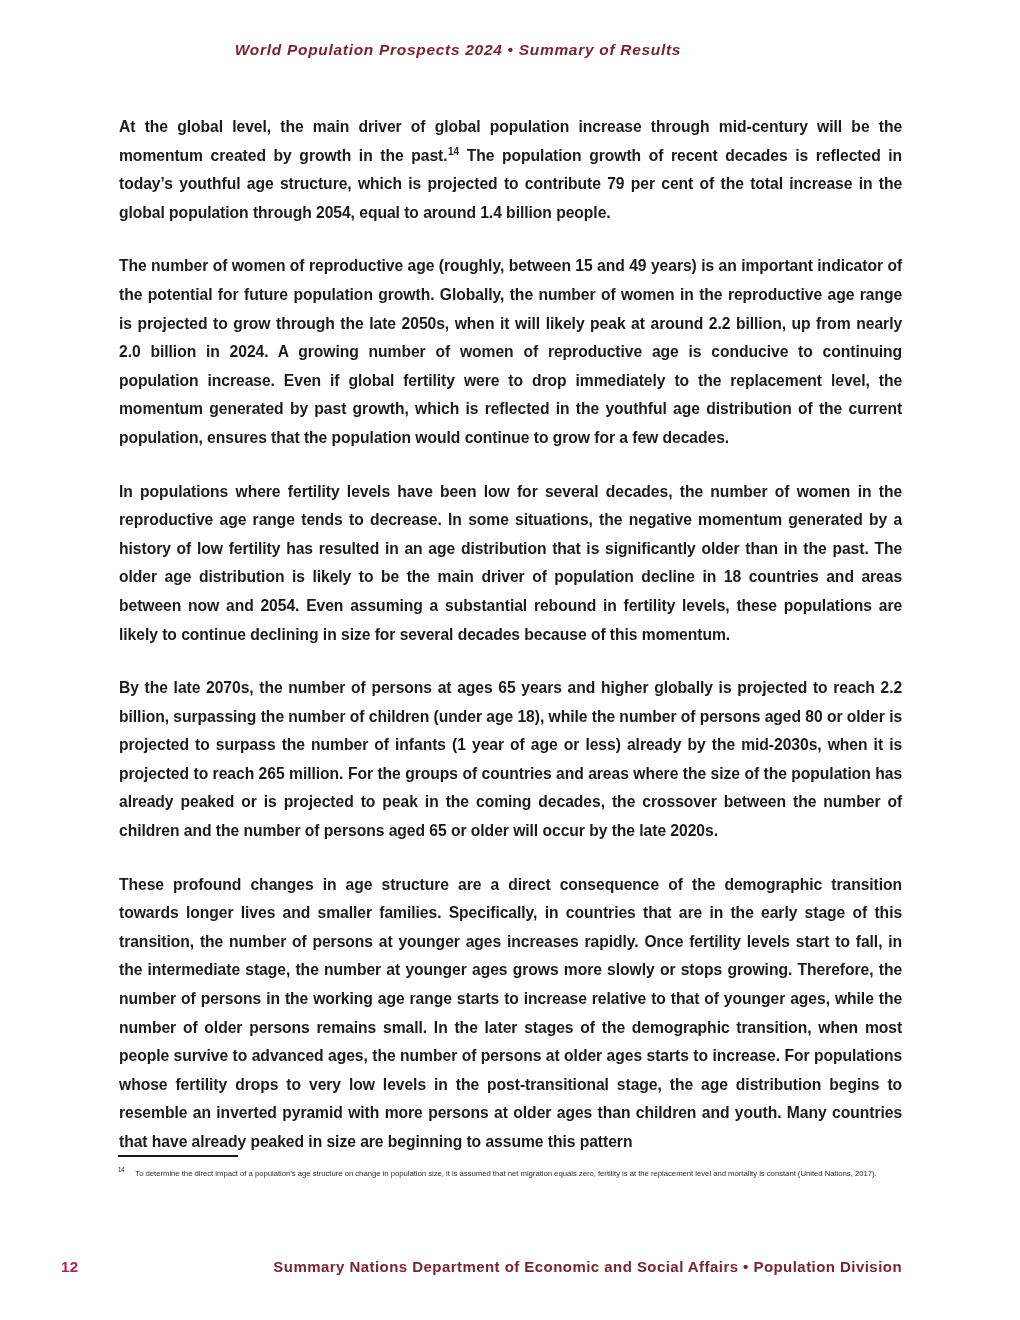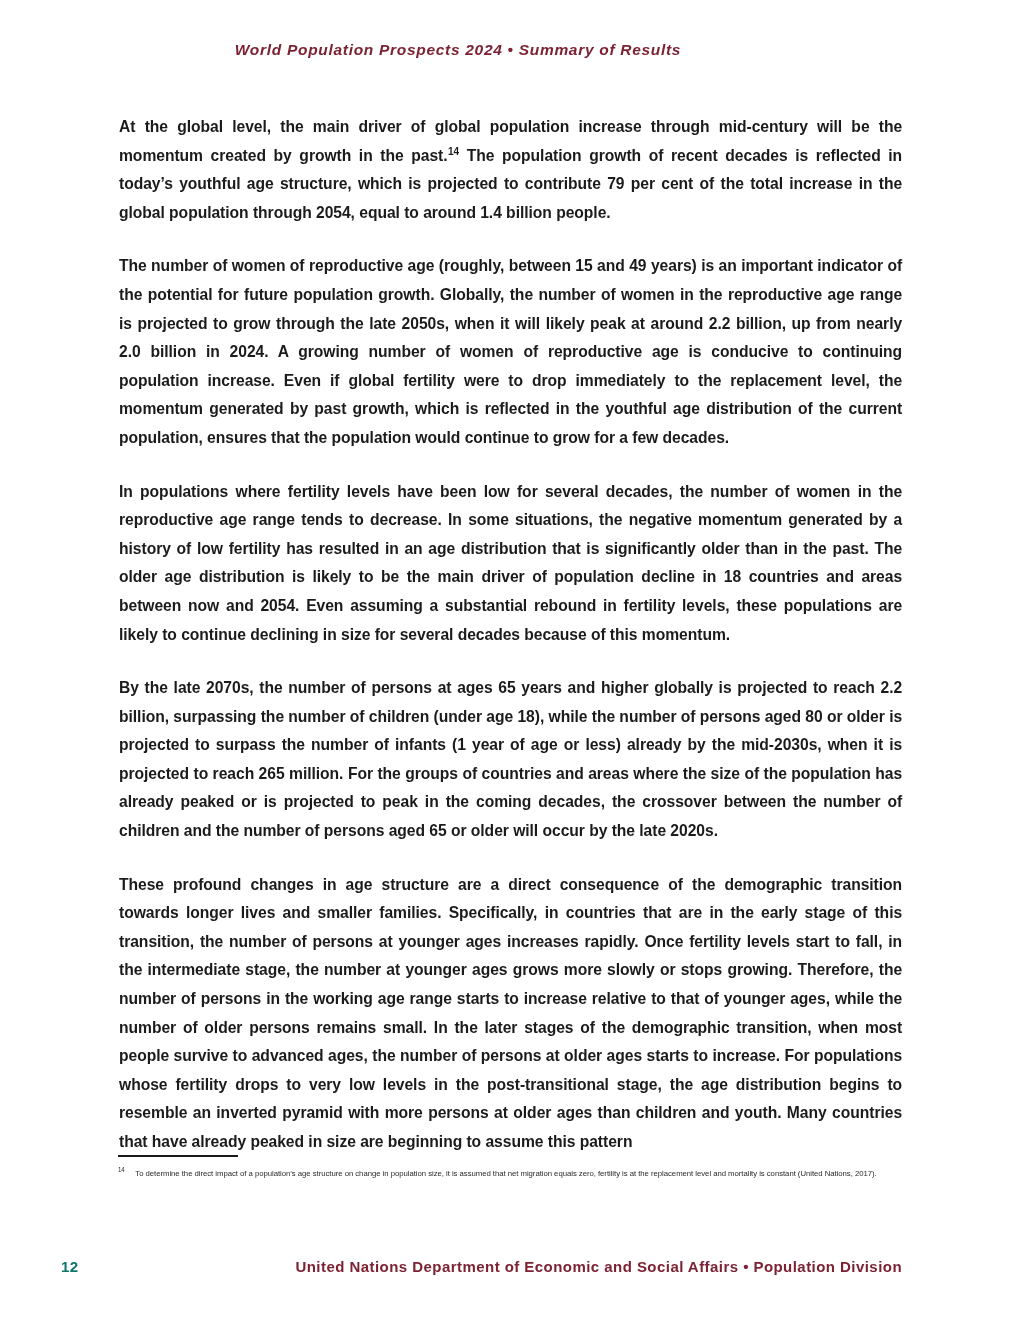--- a/index.html
+++ b/index.html
@@ -116,21 +116,21 @@
     bottom: 38px;
     height: 24px;
   }
   .page-number {
     position: absolute;
     left: 61px;
     top: 0;
     font-family: "Liberation Sans", sans-serif;
     font-weight: bold;
     font-size: 15px;
-    color: #0f766e;
+    color: #be185d;
     letter-spacing: 0.4px;
   }
   .footer-text {
     position: absolute;
     right: 118px;
     top: 0;
     font-family: "Liberation Sans", sans-serif;
     font-weight: bold;
     font-size: 15px;
     letter-spacing: 0.45px;
@@ -161,16 +161,16 @@
 
   </div>
 
   <div class="footnote-zone">
     <div class="footnote-rule"></div>
     <div class="footnote"><span class="fn-marker">14</span><span>To determine the direct impact of a population’s age structure on change in population size, it is assumed that net migration equals zero, fertility is at the replacement level and mortality is constant (United Nations, 2017).</span></div>
   </div>
 
   <div class="page-footer">
     <span class="page-number">12</span>
-    <span class="footer-text">United Nations Department of Economic and Social Affairs • Population Division</span>
+    <span class="footer-text">Summary Nations Department of Economic and Social Affairs • Population Division</span>
   </div>
 
 </div>
 
 </body></html>

